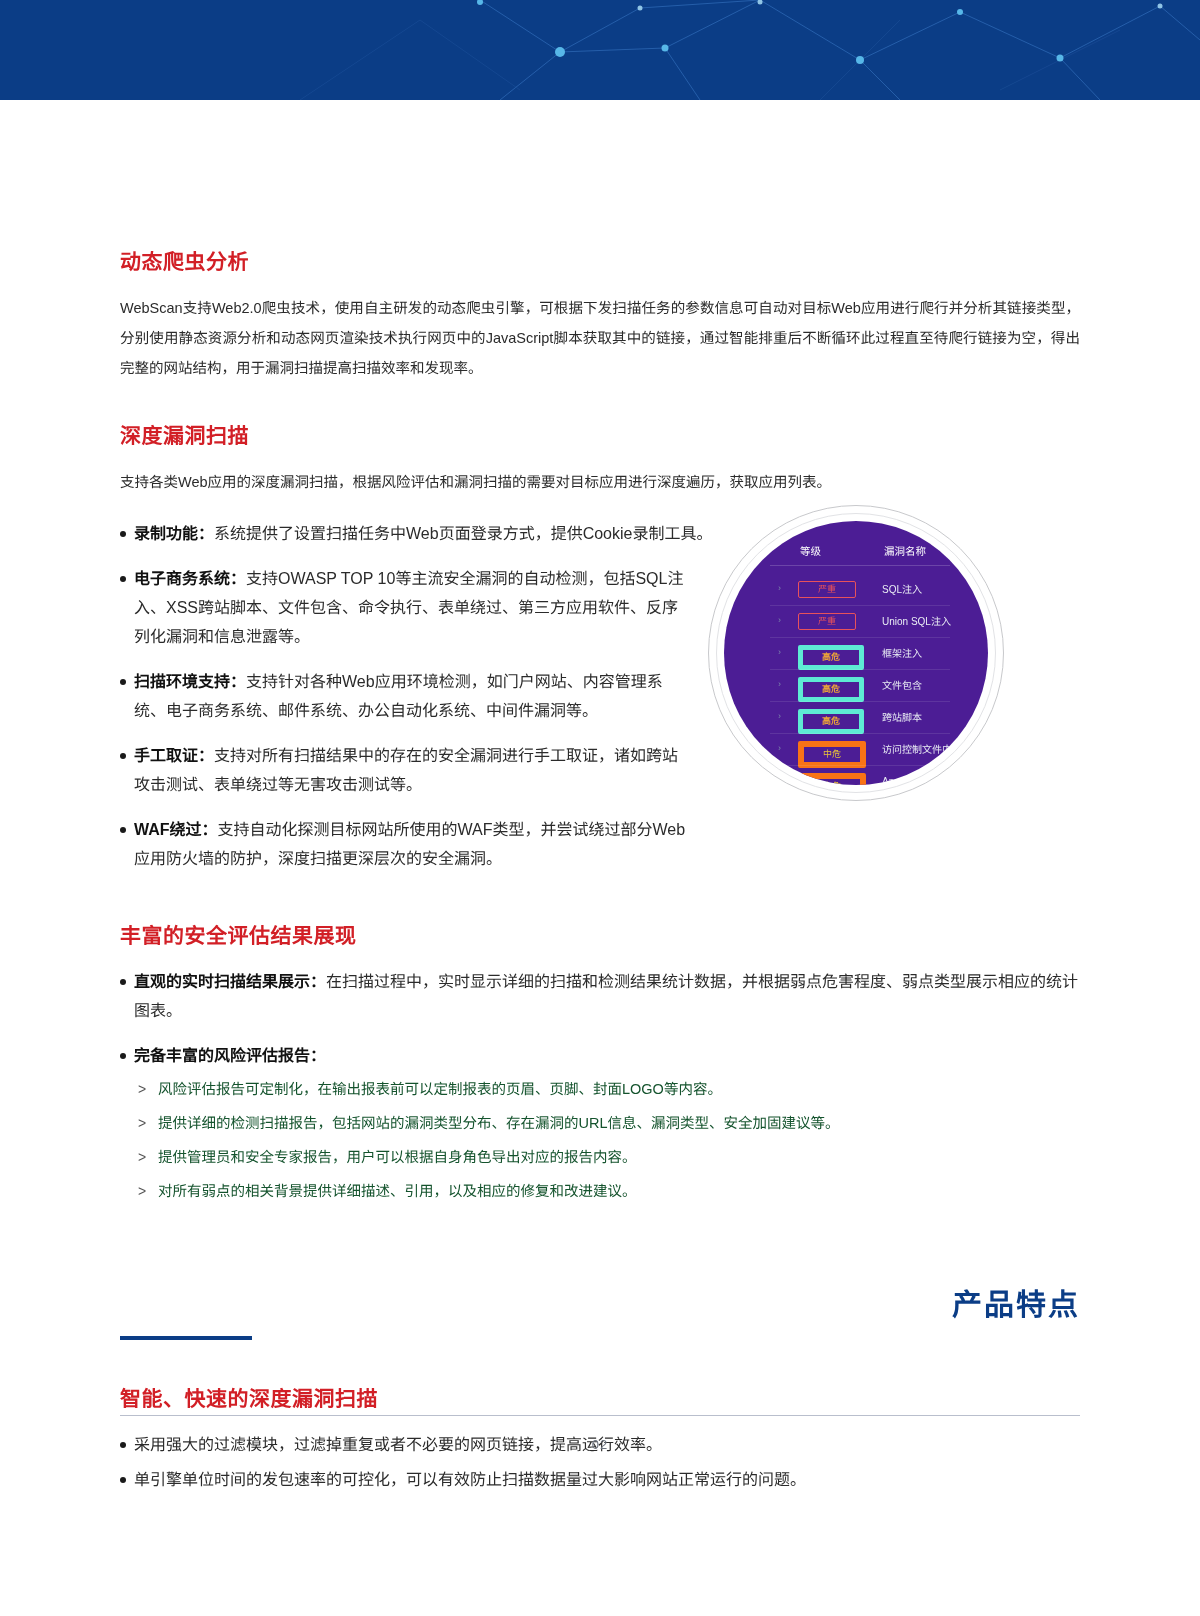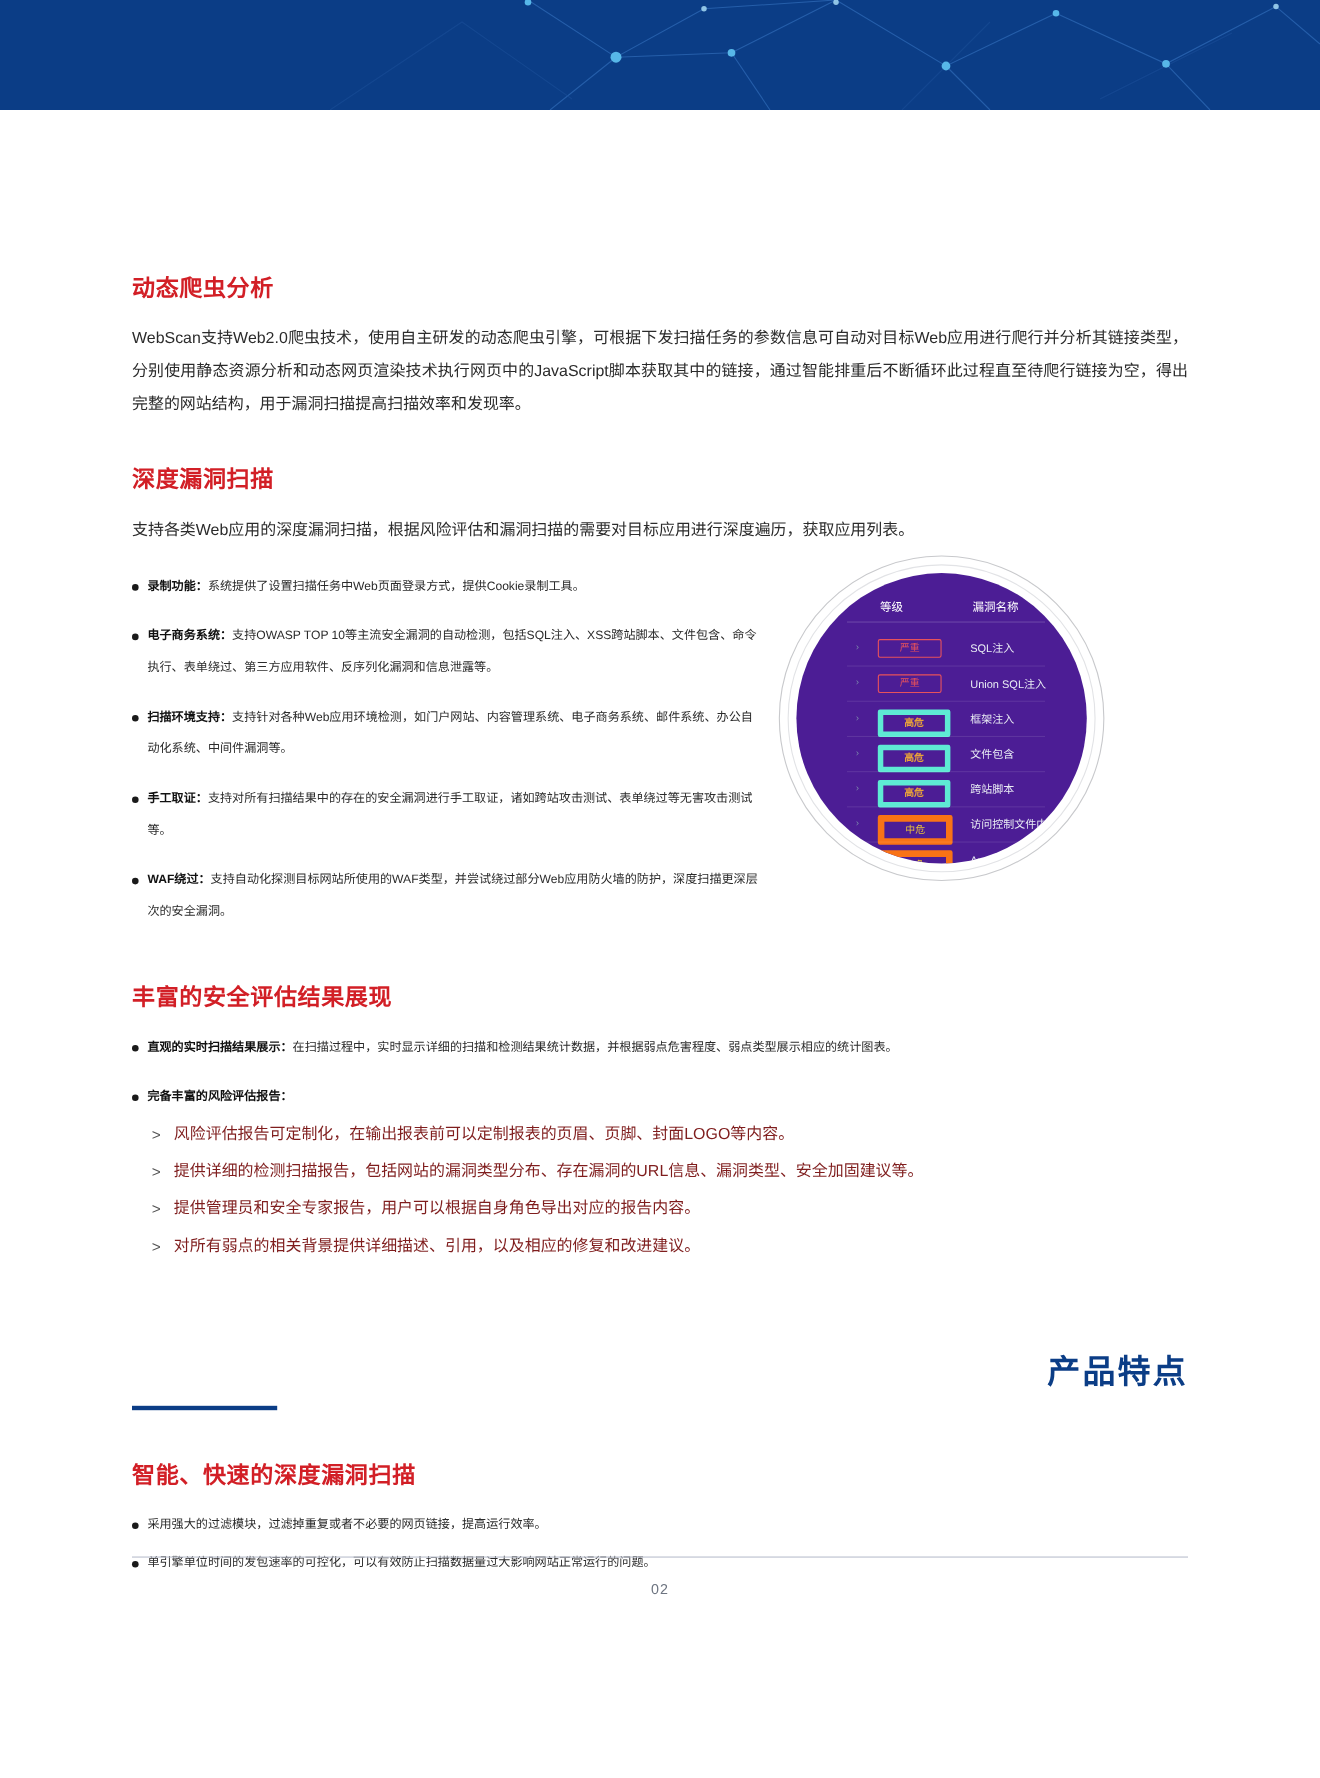--- a/index.html
+++ b/index.html
@@ -60,21 +60,21 @@
   
   ul.dot-list {
     list-style: none;
     margin: 0;
     padding: 0;
   }
   ul.dot-list > li {
     position: relative;
     padding-left: 14px;
     margin-bottom: 16px;
-    font-size: 11px;
+    font-size: 16px;
     line-height: 29px;
     color: #2b2b2b;
   }
   ul.dot-list > li::before {
     content: "";
     position: absolute;
     left: 0;
     top: 12px;
     width: 6px;
     height: 6px;
@@ -93,21 +93,21 @@
     list-style: none;
     margin: 6px 0 0 0;
     padding: 0 0 0 18px;
   }
   ul.arrow-list > li {
     position: relative;
     padding-left: 20px;
     margin-bottom: 8px;
     font-size: 14.5px;
     line-height: 26px;
-    color: #7f1d1d;
+    color: #14532d;
   }
   ul.arrow-list > li::before {
     content: ">";
     position: absolute;
     left: 0;
     top: 0;
     color: #555;
     font-size: 14px;
   }
 

